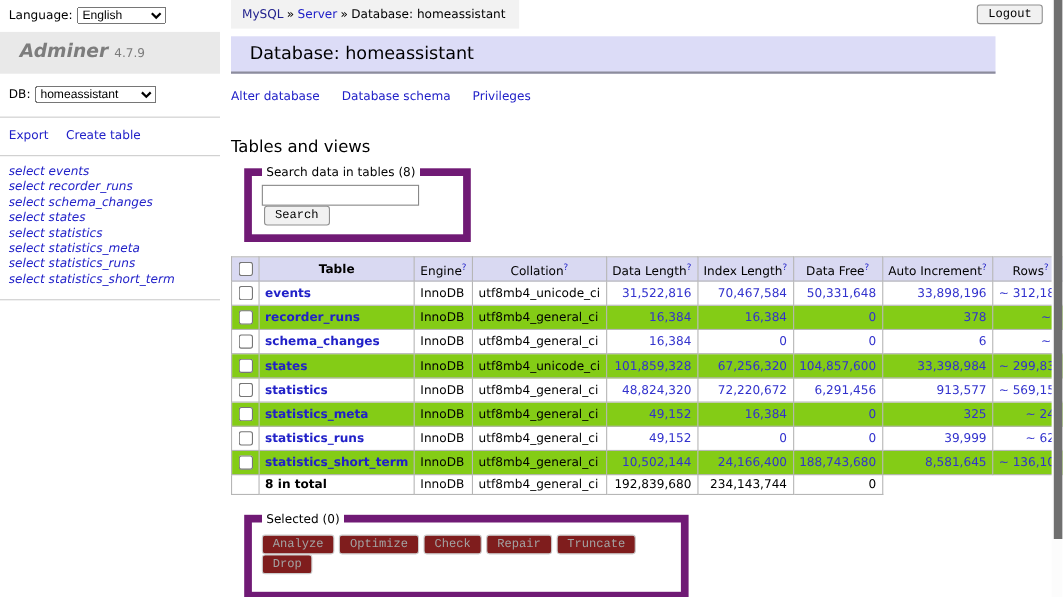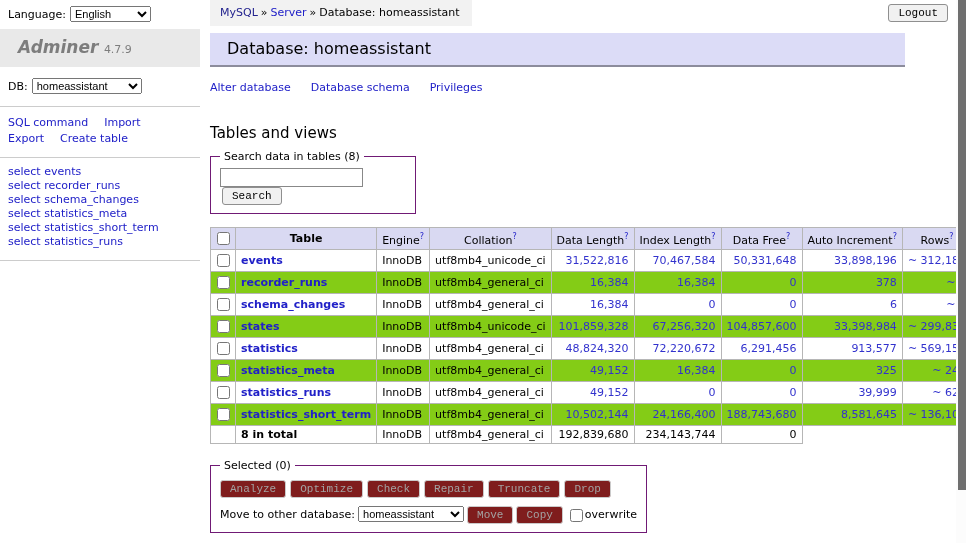--- a/index.html
+++ b/index.html
@@ -16,21 +16,21 @@
   .lang-row { padding:6px 8px 7px 8px; }
   .lang-row select { width:81px; font-size:11px; margin-left:4px; }
   .brand-strip { background:#e9e9e9; padding:8px 8px 10px 18px; }
   .brand-name { font-style:italic; font-size:17px; color:#7d7d7d;font-weight:bold; }
   .brand-ver { font-size:11px; color:#7d7d7d; margin-left:2px; }
   .db-row { padding:11px 8px 12px 8px; border-bottom:1px solid #ccc; }
   .db-row select { width:110px; font-size:11px; margin-left:4px; }
   .side-actions { padding:8px 8px 10px 8px; border-bottom:1px solid #ccc; line-height:1.45; }
   .side-actions a { margin-right:16px; }
   .side-tables { padding:8px 8px 10px 8px; border-bottom:1px solid #ccc; }
-  .side-tables a { display:block; line-height:1.18; margin-bottom:1px; }
+  .side-tables a { display:block; line-height:1.18; margin-bottom:1px;font-style:italic; }
 
   
   .main { position:absolute; left:200px; top:0; width:756px; }
   .crumb { display:inline-block; background:#f2f2f2; padding:6px 12px 7px 10px; margin-left:10px; }
   .crumb .navy { color:#23238e; }
   .sep { margin:0 3px; color:#000; }
   .logout { position:absolute; top:4px; right:18px; }
   .page-title {
     margin:7px 0 0 10px; width:695px; background:#dcdcf7;
     border-bottom:2px solid #8c8c9c; padding:8px 0 8px 17px;
@@ -43,21 +43,21 @@
 
   
   .btn {
     font-family:Liberation Mono, monospace; font-size:11px; color:#000;
     background:#f1f1f1; border:1px solid #8f8f8f; border-radius:3px;
     padding:2px 9px; cursor:pointer;
   }
   .btn-disabled { color:#a3a3a3; background:#7f1d1d; border-color:#cbcbcb; cursor:default; }
 
   
-  fieldset { border:1px solid #701a75; margin:0; padding:5px 9px 8px 9px; }
+  fieldset { border:7px solid #701a75; margin:12px; padding:5px 9px 8px 9px; }
   legend { padding:0 4px; }
   .search-fs { margin-top:8px; width:206px; }
   .search-fs input[type=text] { width:143px; height:19px; border:1px solid #888; font-size:11px; padding:1px 3px; }
   .search-fs .btn { margin-left:2px; }
 
   
   table.tables { border-collapse:collapse; margin-top:13px; }
   .tables th, .tables td { border:1px solid #b6b6b6; padding:2px 5px; line-height:13px; white-space:nowrap; }
   .tables th { background:#d9d9f2; font-weight:normal; text-align:center; }
   .tables th.c-name { text-align:center; font-weight:bold; }
@@ -100,33 +100,32 @@
   </div>
   <div class="brand-strip">
     <span class="brand-name">Adminer</span>
     <span class="brand-ver">4.7.9</span>
   </div>
   <div class="db-row">
     <span>DB:</span><select><option>homeassistant</option></select>
   </div>
   <div class="side-actions">
     <div>
-      <a href="#">SQL command</a><a href="#">Import</a>
-    </div>
-    <div>
       <a href="#">Export</a><a href="#">Create table</a>
     </div>
   </div>
   <div class="side-tables">
       <a href="#">select events</a>
       <a href="#">select recorder_runs</a>
       <a href="#">select schema_changes</a>
+      <a href="#">select states</a>
+      <a href="#">select statistics</a>
       <a href="#">select statistics_meta</a>
+      <a href="#">select statistics_runs</a>
       <a href="#">select statistics_short_term</a>
-      <a href="#">select statistics_runs</a>
     </div>
 </div>
 
 <div class="main">
   <div class="crumb">
     <a href="#" class="navy">MySQL</a><span class="sep">»</span><a href="#">Server</a><span class="sep">»</span><span>Database: homeassistant</span>
   </div>
 
   <h2 class="page-title">Database: homeassistant</h2>
 
@@ -257,23 +256,20 @@
           <td class="num">234,143,744</td>
           <td class="num">0</td>
           <td class="empty-cell" colspan="3"></td>
         </tr>
       </tfoot>
     </table>
 
     <fieldset class="sel-fs">
       <legend>Selected (0)</legend>
       <div class="sel-buttons"><button class="btn btn-disabled" disabled="">Analyze</button><button class="btn btn-disabled" disabled="">Optimize</button><button class="btn btn-disabled" disabled="">Check</button><button class="btn btn-disabled" disabled="">Repair</button><button class="btn btn-disabled" disabled="">Truncate</button><button class="btn btn-disabled" disabled="">Drop</button></div>
-      <div class="move-row">
-        <span>Move to other database:</span><select><option>homeassistant</option></select><button class="btn btn-disabled" disabled="">Move</button><button class="btn btn-disabled" disabled="">Copy</button><label class="ovw"><input type="checkbox" style=""><span>overwrite</span></label>
-      </div>
     </fieldset>
 
     <div class="create-links">
       <a href="#">Create table</a><a href="#">Create view</a>
     </div>
 
   </div>
 </div>
 
 <button class="btn logout">Logout</button>

